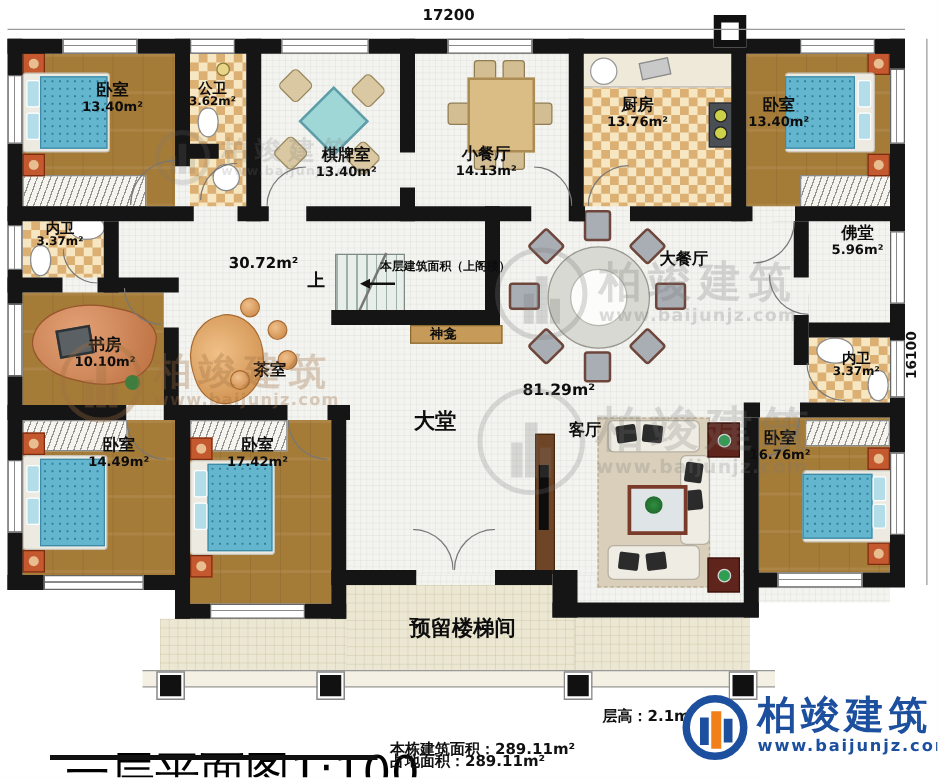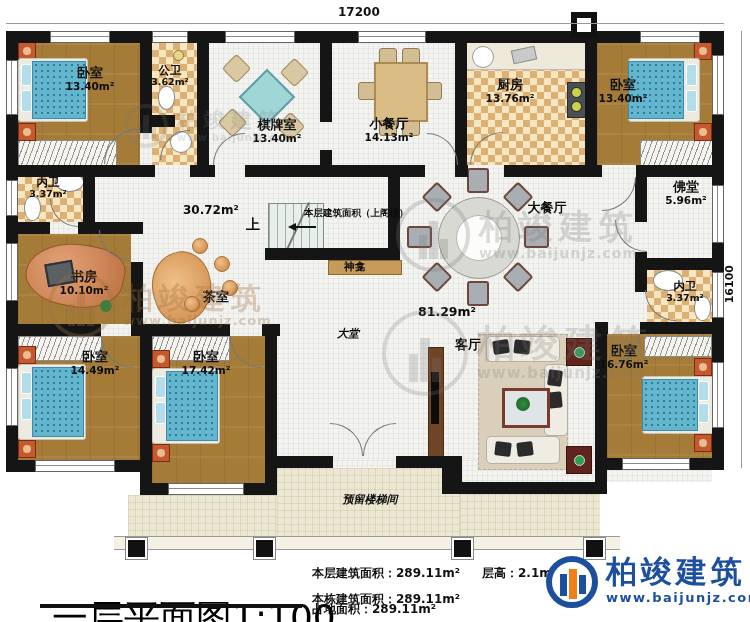--- a/index.html
+++ b/index.html
@@ -50,21 +50,21 @@
   .sofa{position:absolute;background:#efece4;border:1px solid #b6b0a2;border-radius:5px;}
   .cushion{position:absolute;background:#2b2b2b;border-radius:2px;}
   .sidetab{position:absolute;background:#5f241b;border:1px solid #3a120b;}
   .sidetab:after{content:"";position:absolute;left:7px;top:8px;width:9px;height:9px;border-radius:50%;background:#2f9e52;border:1px solid #d8d8d8;}
   
   .rlabel{position:absolute;text-align:center;font-weight:bold;color:#0d0d0d;line-height:1.12;transform:translateX(-50%);white-space:nowrap;}
   .rlabel .nm{font-size:13px;display:block;}
   .rlabel .ar{font-size:10.5px;display:block;}
   .rlabel.sm .nm{font-size:11.5px;}
   .rlabel.sm .ar{font-size:9.5px;}
-  .rlabel.lg .nm{font-size:11px;font-style:italic;}
+  .rlabel.lg .nm{font-size:17px;}
   .note{position:absolute;font-weight:bold;color:#0d0d0d;white-space:nowrap;}
   
   .wm{position:absolute;display:flex;align-items:center;gap:9px;pointer-events:none;}
   .wm-logo{border:4px solid currentColor;border-radius:50%;display:flex;align-items:flex-end;justify-content:center;gap:2px;box-sizing:border-box;}
   .wm-logo i{display:block;background:currentColor;}
   .wm-name{font-weight:bold;letter-spacing:6px;line-height:1.05;}
   .wm-url{font-weight:bold;letter-spacing:1px;}
   
   .brand-icon{position:absolute;border:6px solid #1c4f9e;border-radius:50%;box-sizing:border-box;}
   .brand-icon i{position:absolute;display:block;}
@@ -415,22 +415,20 @@
   <div class="dimline" style="left:6px;top:23px;width:718px;height:1px;"></div>
   <div class="dim" style="left:338px;top:5px;">17200</div>
   <div class="dimline" style="left:741px;top:31px;width:1px;height:437px;"></div>
   <div class="dim" style="left:723px;top:265px;writing-mode:vertical-rl;transform:rotate(180deg);font-size:11px;">16100</div>
 
   <div class="abs" style="left:52px;top:558px;font-size:36px;color:#000000;white-space:nowrap;margin-top:36px;">
     <span>一层平面图</span><span>1:100</span>
   </div>
   <div class="abs" style="left:40px;top:604px;width:262px;height:4px;background:#111;"></div>
 
-  <div class="stat-line" style="left:312px;top:565px;">
-    <span>本层建筑面积：</span><span>289.11m²</span></div>
   <div class="stat-line" style="left:312px;top:591px;">
     <span>本栋建筑面积：</span><span>289.11m²</span></div>
   <div class="stat-line" style="left:312px;top:601px;">
     <span>占地面积：</span><span>289.11m²</span></div>
   <div class="stat-line" style="left:482px;top:565px;">
     <span>层高：</span><span>2.1m</span></div>
 
   <div class="brand-icon" style="left:546px;top:556px;width:52px;height:52px;">
     <i style="left:8px;top:12px;width:7px;height:22px;background:#1c4f9e;"></i>
     <i style="left:17px;top:7px;width:8px;height:30px;background:#f08017;"></i>

